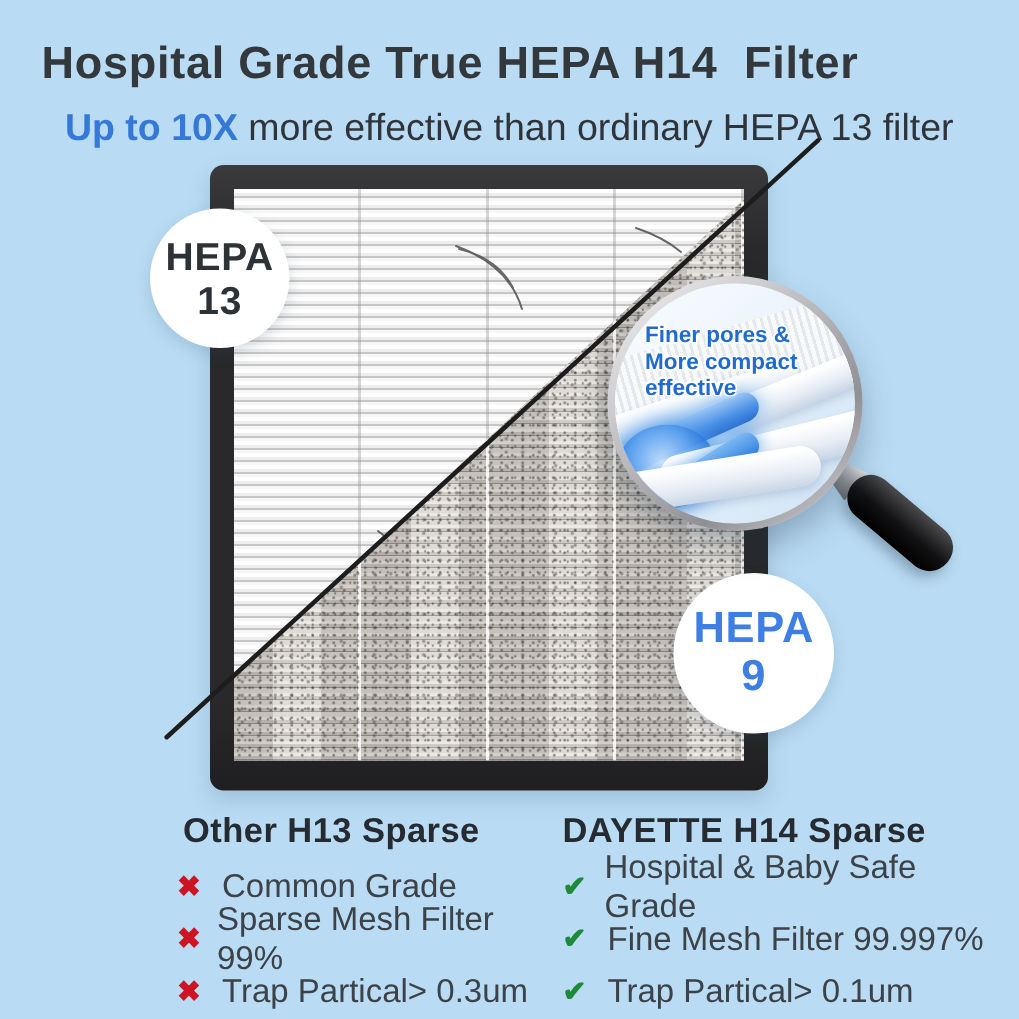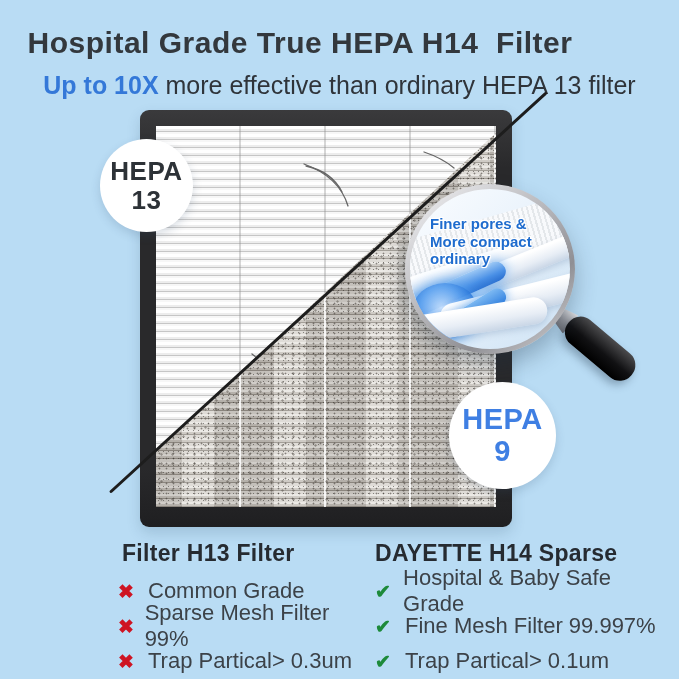--- a/index.html
+++ b/index.html
@@ -167,32 +167,32 @@
       <div class="tube t1"></div>
       <div class="tube t3"></div>
       <div class="tube blue1"></div>
       <div class="coil"></div>
       <div class="tube t2"></div>
       <div class="tube blue2"></div>
       <div class="tube t4"></div>
       <div class="lens-caption">
         <div>Finer pores &amp;</div>
         <div>More compact</div>
-        <div>ordinary</div>
+        <div>effective</div>
       </div>
     </div>
   </div>
 
   <div class="badge badge-h14">
     <span>HEPA</span>
     <span>9</span>
   </div>
 
   <div class="col col-left">
-    <div class="col-heading">Filter H13 Filter</div>
+    <div class="col-heading">Other H13 Sparse</div>
     <div class="row">
       <span class="ic ic-cross">✖</span>
       <span class="txt">Common Grade</span>
     </div>
     <div class="row">
       <span class="ic ic-cross">✖</span>
       <span class="txt">Sparse Mesh Filter 99%</span>
     </div>
     <div class="row">
       <span class="ic ic-cross">✖</span>

